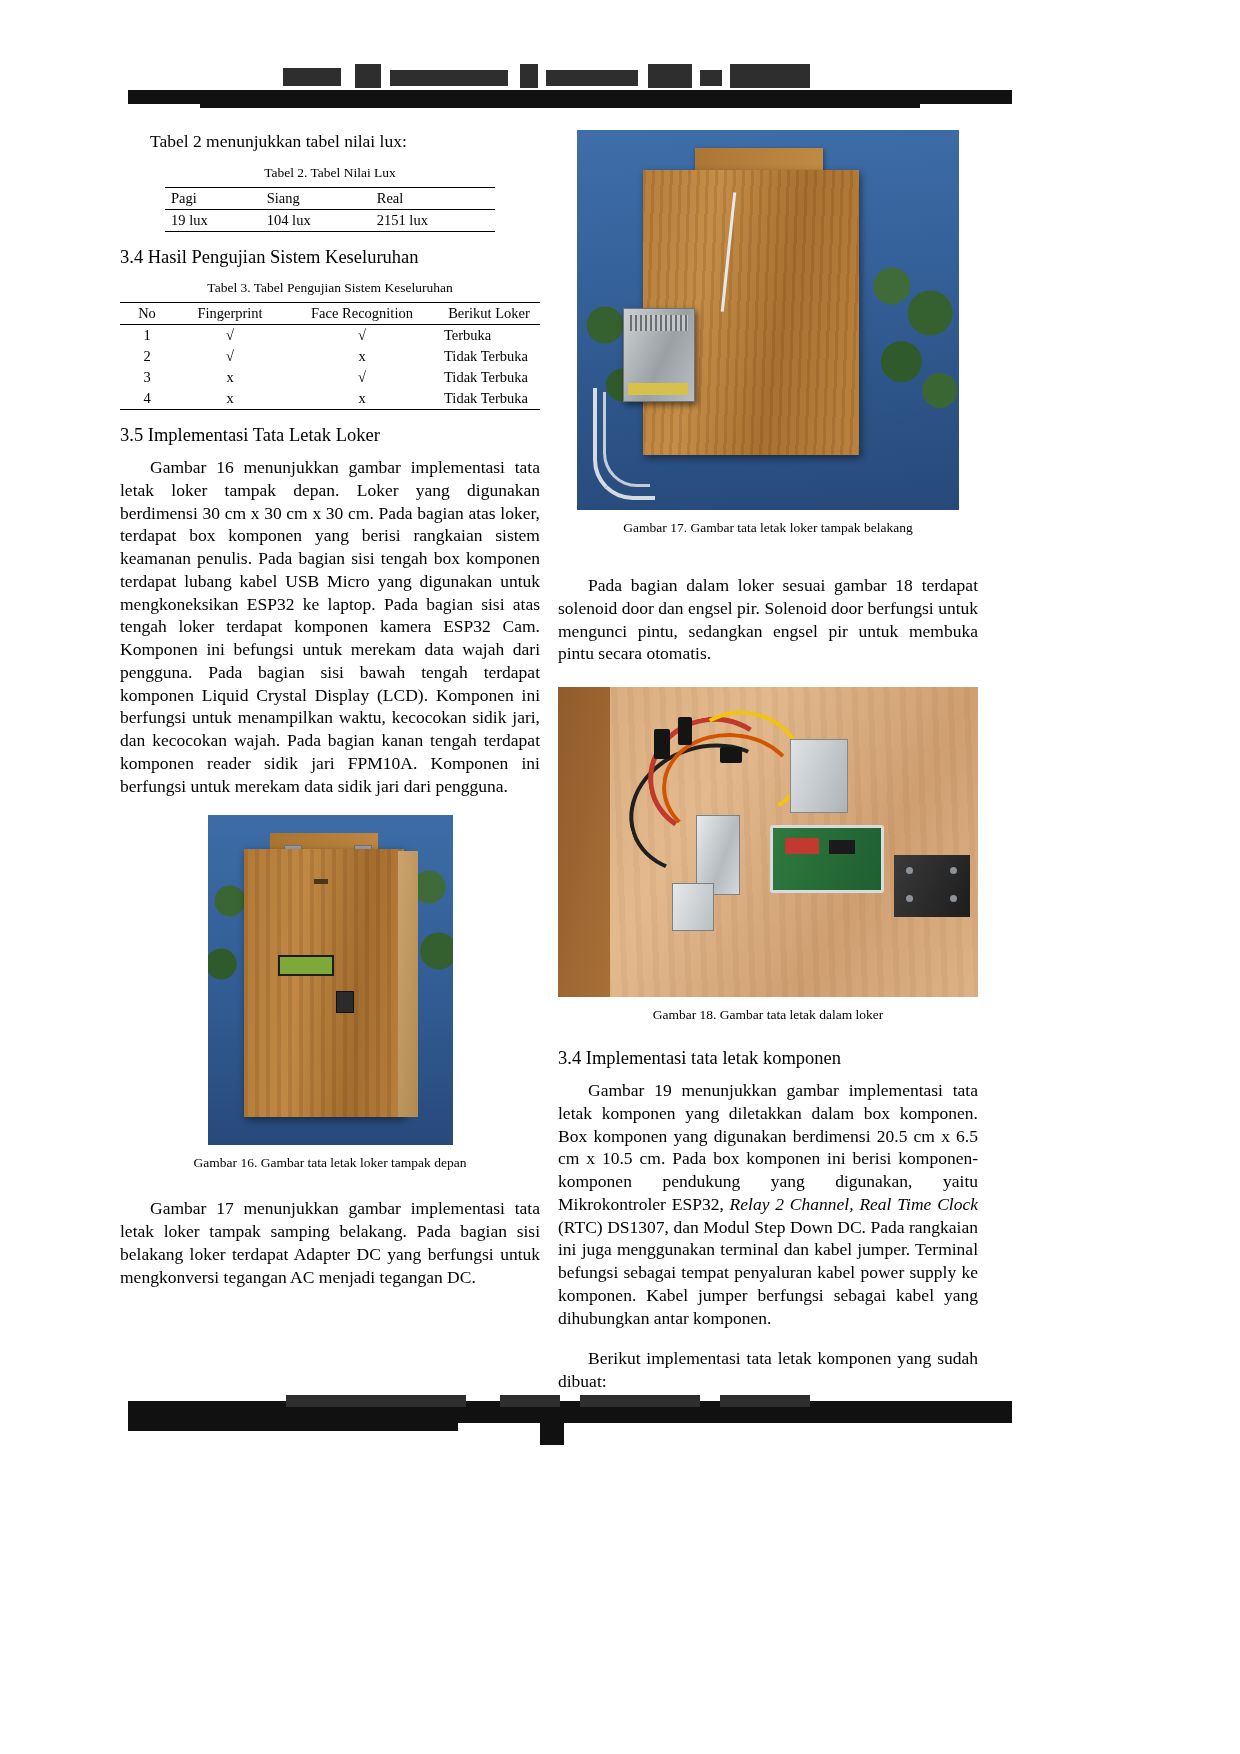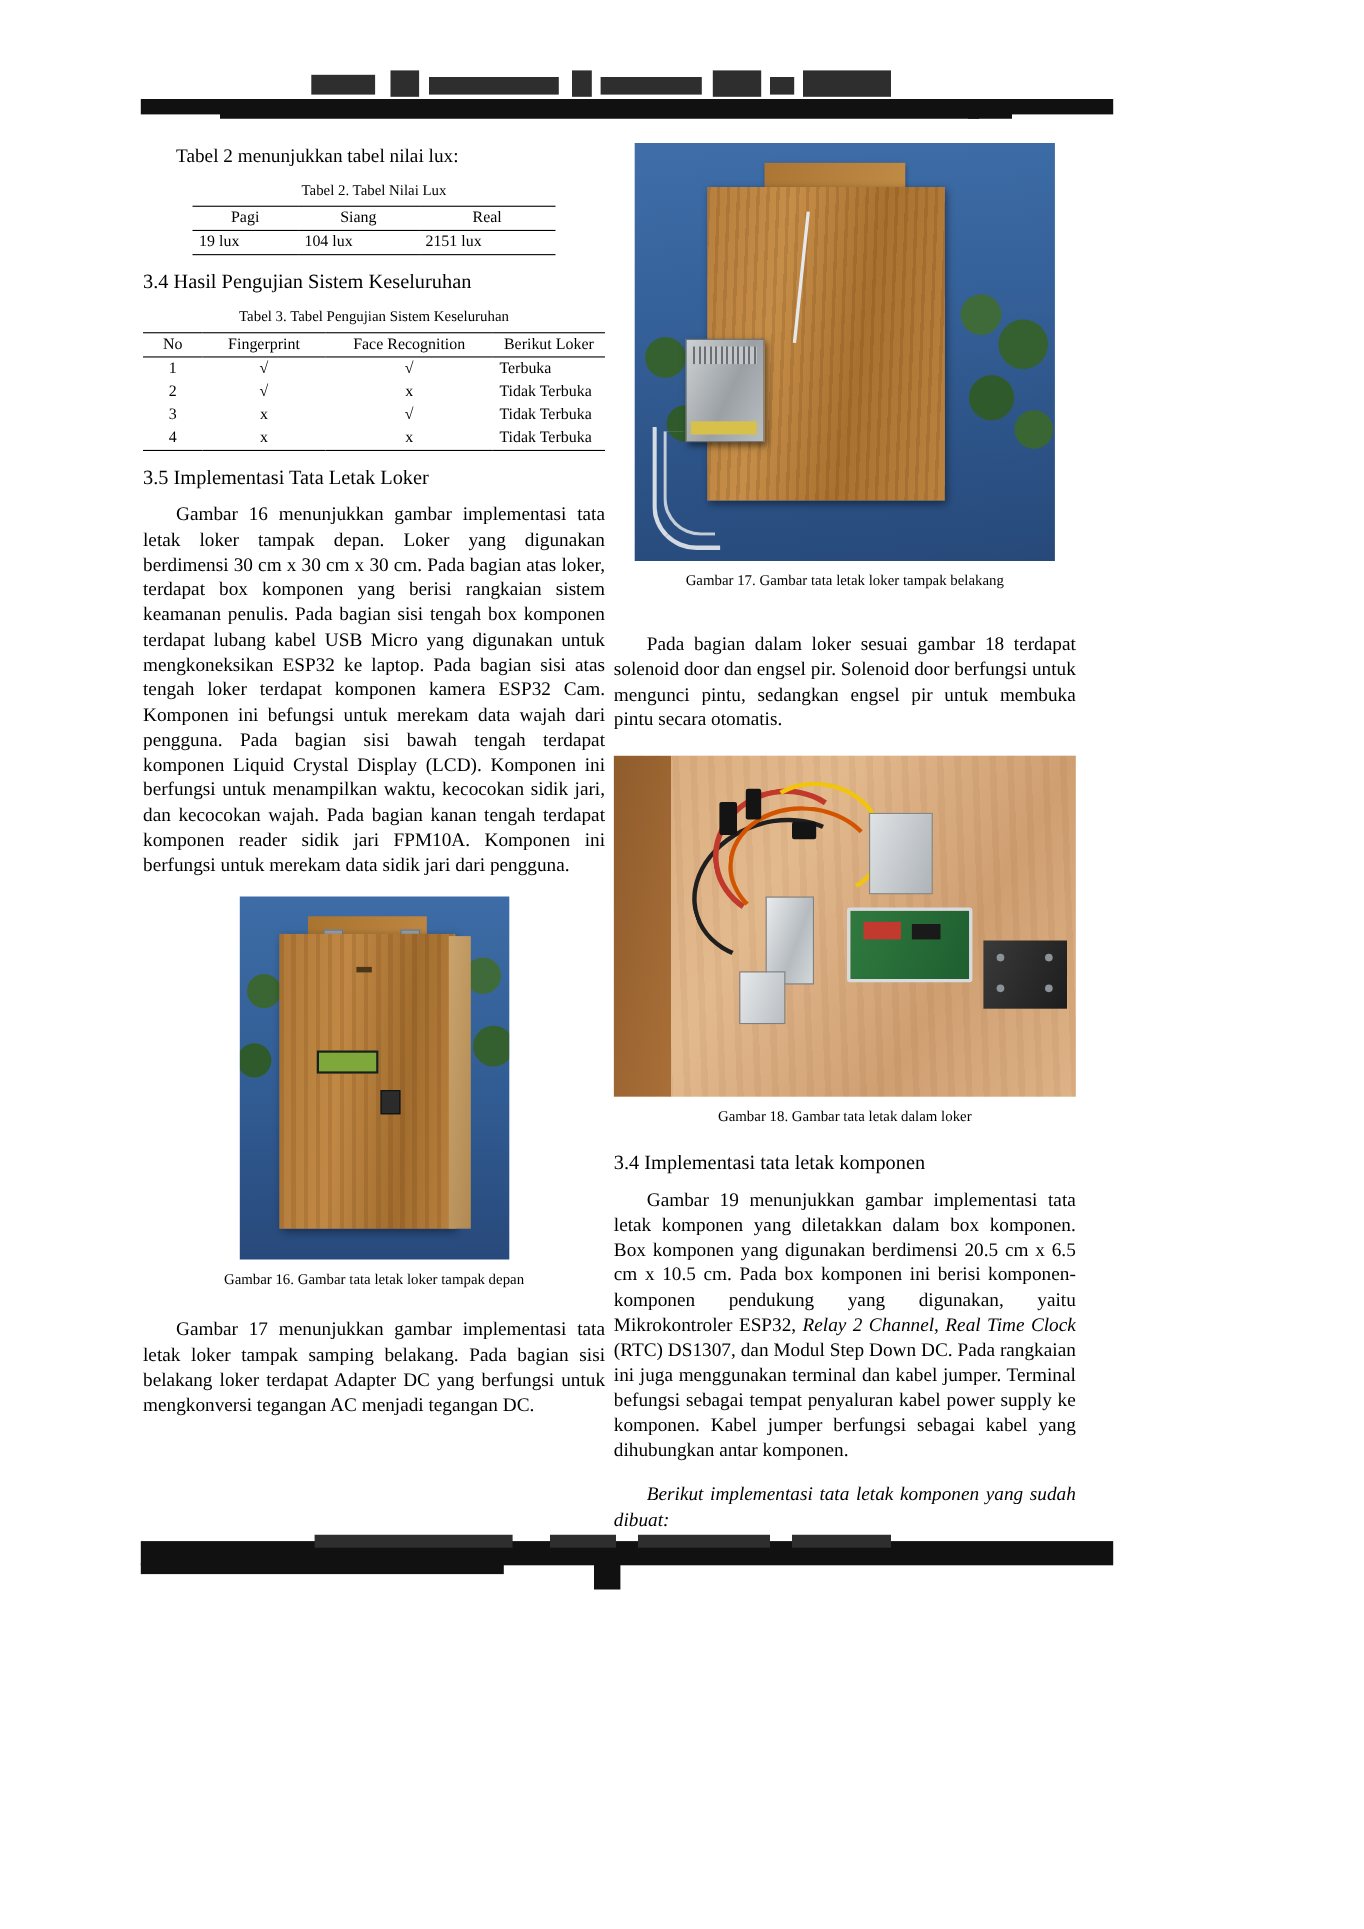--- a/index.html
+++ b/index.html
@@ -32,21 +32,21 @@
   
   .page {
     position: absolute;
     left: 0; top: 0;
     width: 1240px; height: 1754px;
   }
   .col {
     position: absolute;
     width: 420px;
   }
-  .col-left  { left: 130px; top: 130px; }
+  .col-left  { left: 120px; top: 130px; }
   .col-right { left: 558px; top: 130px; }
 
   p.body {
     margin: 0 0 0 0;
     font-size: 17.5px;
     line-height: 1.30;
     text-align: justify;
     text-indent: 30px;
     hyphens: none;
   }
@@ -76,21 +76,21 @@
     width: 100%;
     font-size: 14.5px;
   }
   table.doc td, table.doc th {
     padding: 2px 6px;
     font-weight: normal;
     text-align: left;
     border: none;
   }
   table.doc.t2 { width: 330px; margin: 0 auto; }
-  table.doc.t2 tr.head td { border-top: 1.6px solid #000; border-bottom: 1px solid #000; text-align: center; }
+  table.doc.t2 tr.head td { border-top: 1.6px solid #000; border-bottom: 1px solid #000; }
   table.doc.t2 tr.last td { border-bottom: 1.6px solid #000; }
 
   table.doc.t3 { width: 100%; }
   table.doc.t3 tr.head td {
     border-top: 1.6px solid #000;
     border-bottom: 1px solid #000;
     text-align: center;
   }
   table.doc.t3 tr.last td { border-bottom: 1.6px solid #000; }
   table.doc.t3 td.l { text-align: left; }
@@ -411,21 +411,21 @@
         <div class="hole" style="left:56px;top:12px;"></div>
         <div class="hole" style="left:56px;top:40px;"></div>
       </div>
     </div>
     <div class="fig-caption">Gambar 18. Gambar tata letak dalam loker</div>
 
     <h3 class="sec" style="margin-top:24px;">3.4 Implementasi tata letak komponen</h3>
 
     <p class="body"><span>Gambar 19 menunjukkan gambar implementasi tata letak komponen yang diletakkan dalam box komponen. Box komponen yang digunakan berdimensi 20.5 cm x 6.5 cm x 10.5 cm. Pada box komponen ini berisi komponen-komponen pendukung yang digunakan, yaitu Mikrokontroler ESP32, </span><i>Relay 2 Channel, Real Time Clock</i><span> (RTC) DS1307, dan Modul Step Down DC. Pada rangkaian ini juga menggunakan terminal dan kabel jumper. Terminal befungsi sebagai tempat penyaluran kabel power supply ke komponen. Kabel jumper berfungsi sebagai kabel yang dihubungkan antar komponen.</span></p>
 
-    <p class="body gap" style="margin-top:18px;font-style:italic;">Berikut implementasi tata letak komponen yang sudah dibuat:</p>
+    <p class="body gap" style="margin-top:18px;">Berikut implementasi tata letak komponen yang sudah dibuat:</p>
   </div>
 </div>
 
 <div class="redact-band" style="top:1395px;height:60px;">
   <div class="blk dark" style="left:128px;top:6px;width:884px;height:22px;"></div>
   <div class="blk" style="left:286px;top:0px;width:180px;height:12px;"></div>
   <div class="blk" style="left:500px;top:0px;width:60px;height:12px;"></div>
   <div class="blk" style="left:580px;top:0px;width:120px;height:12px;"></div>
   <div class="blk" style="left:720px;top:0px;width:90px;height:12px;"></div>
   <div class="blk dark" style="left:128px;top:26px;width:330px;height:10px;"></div>

